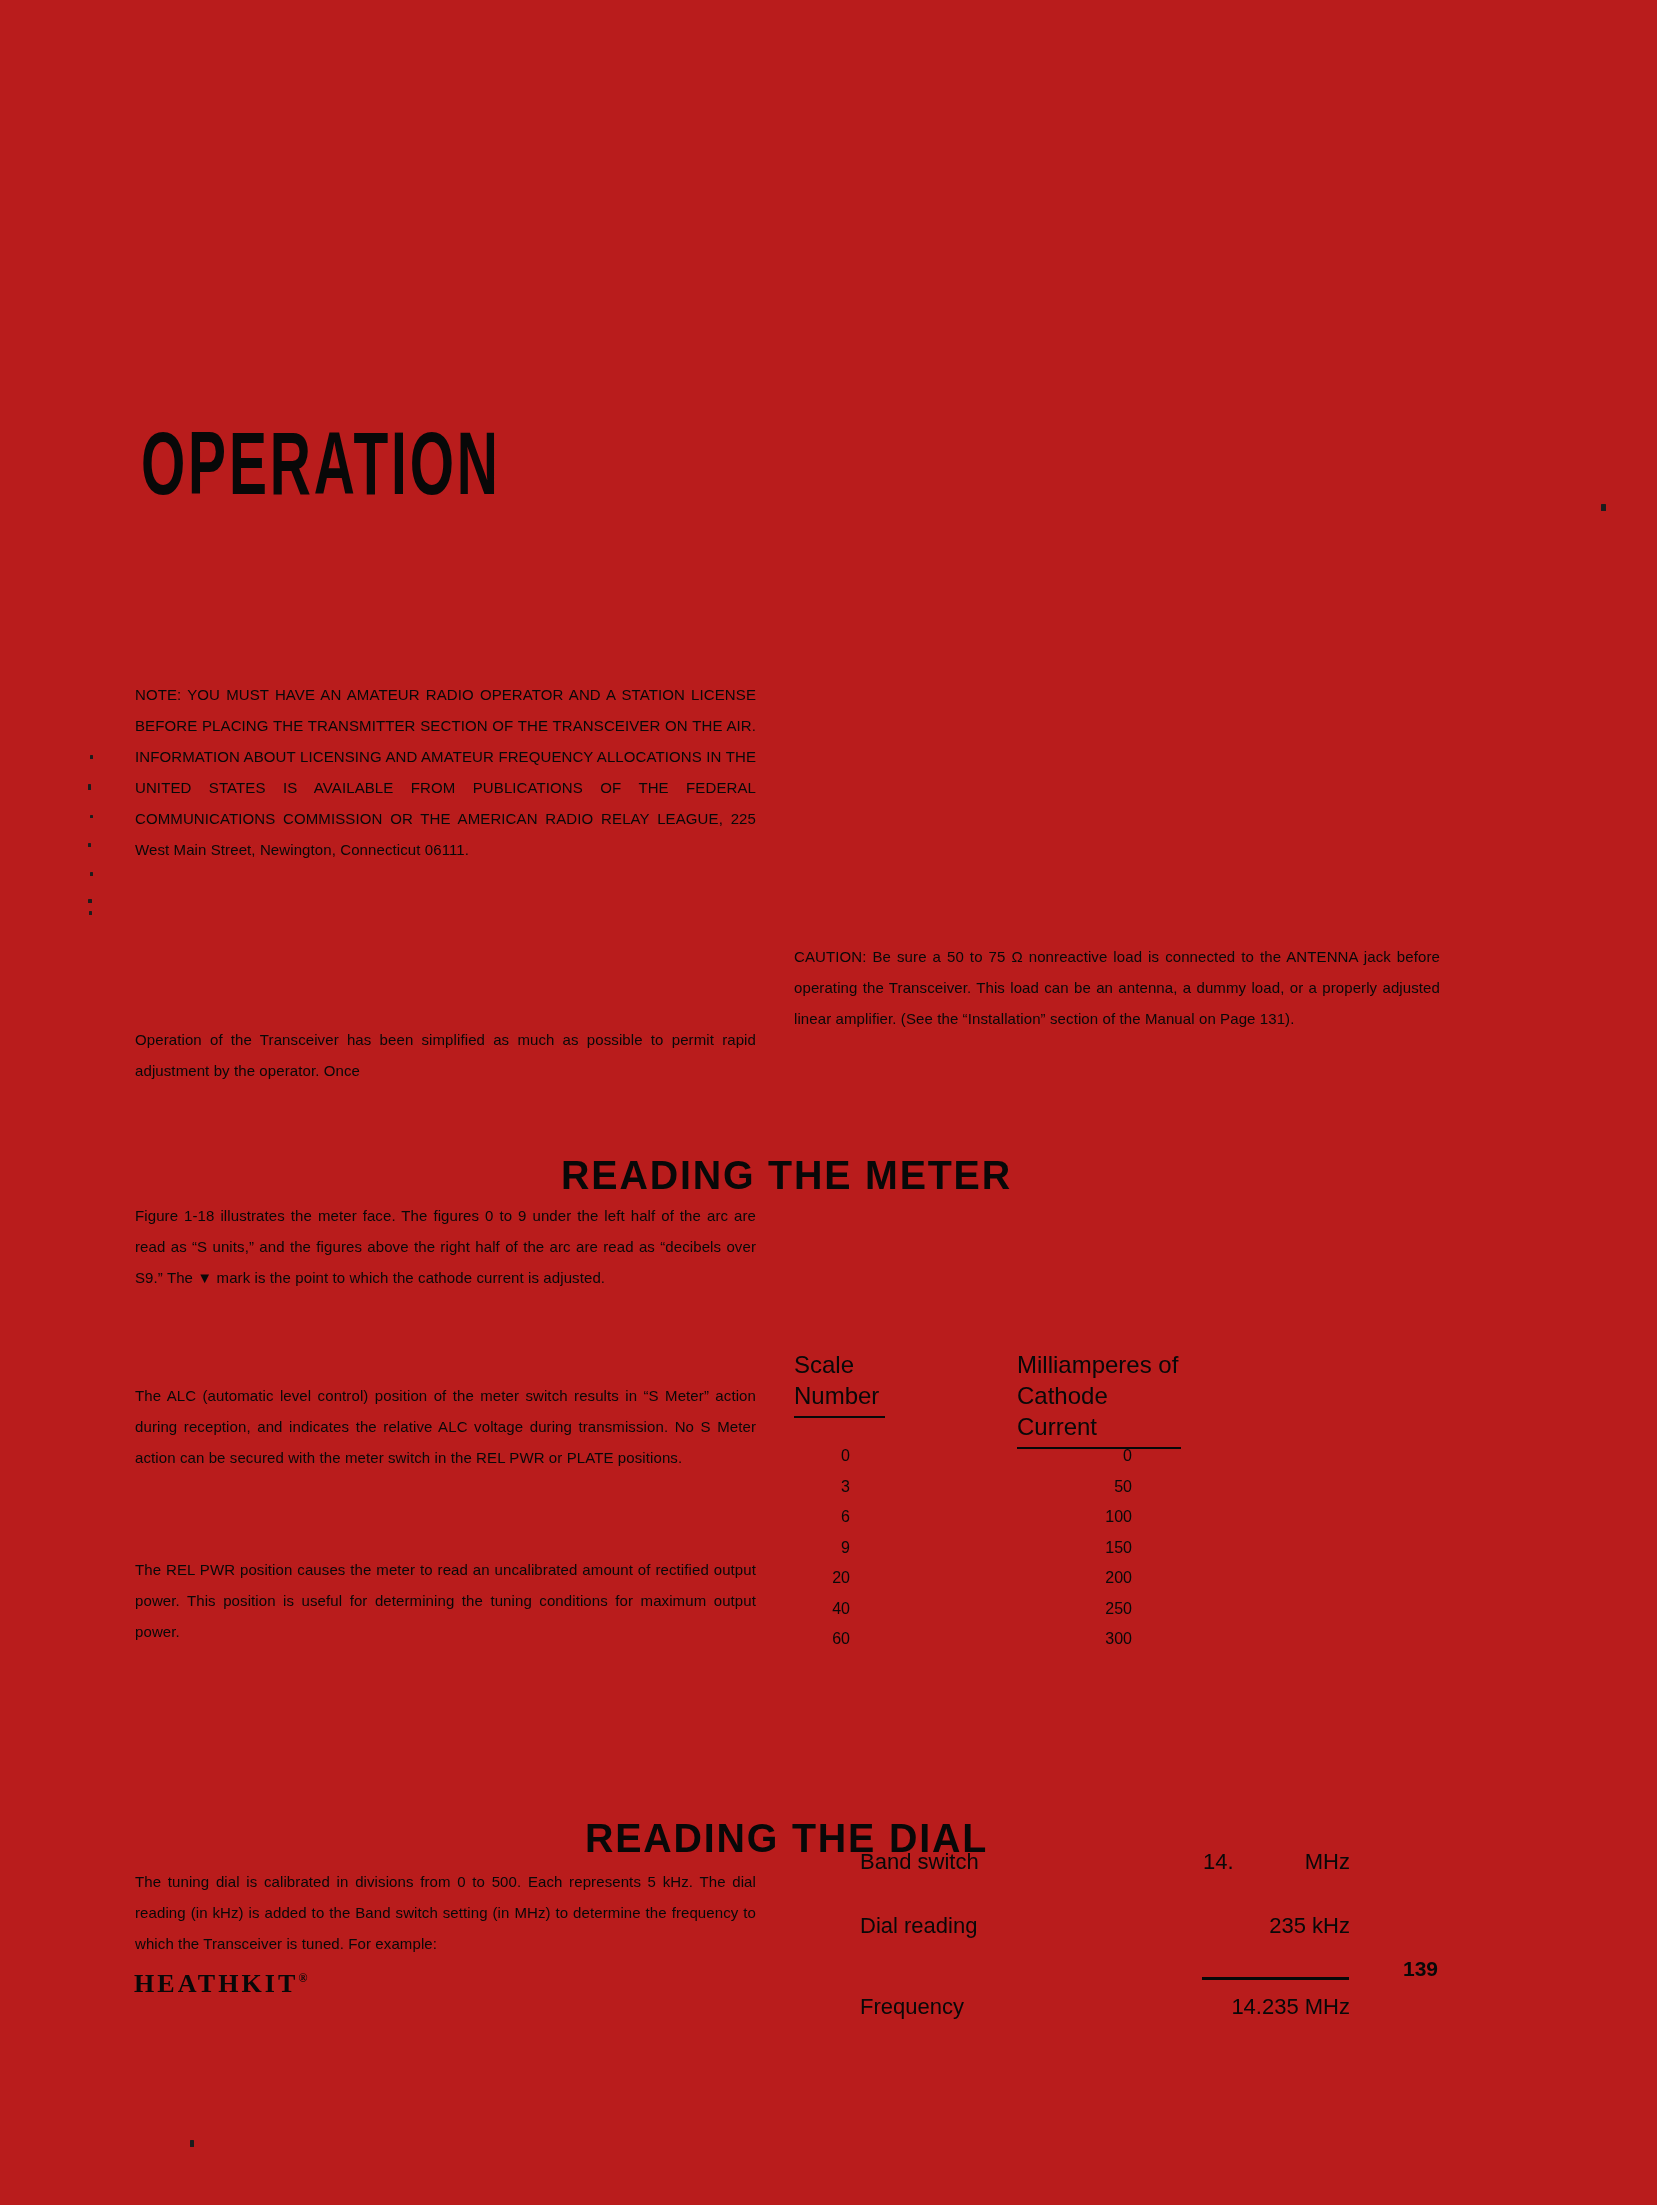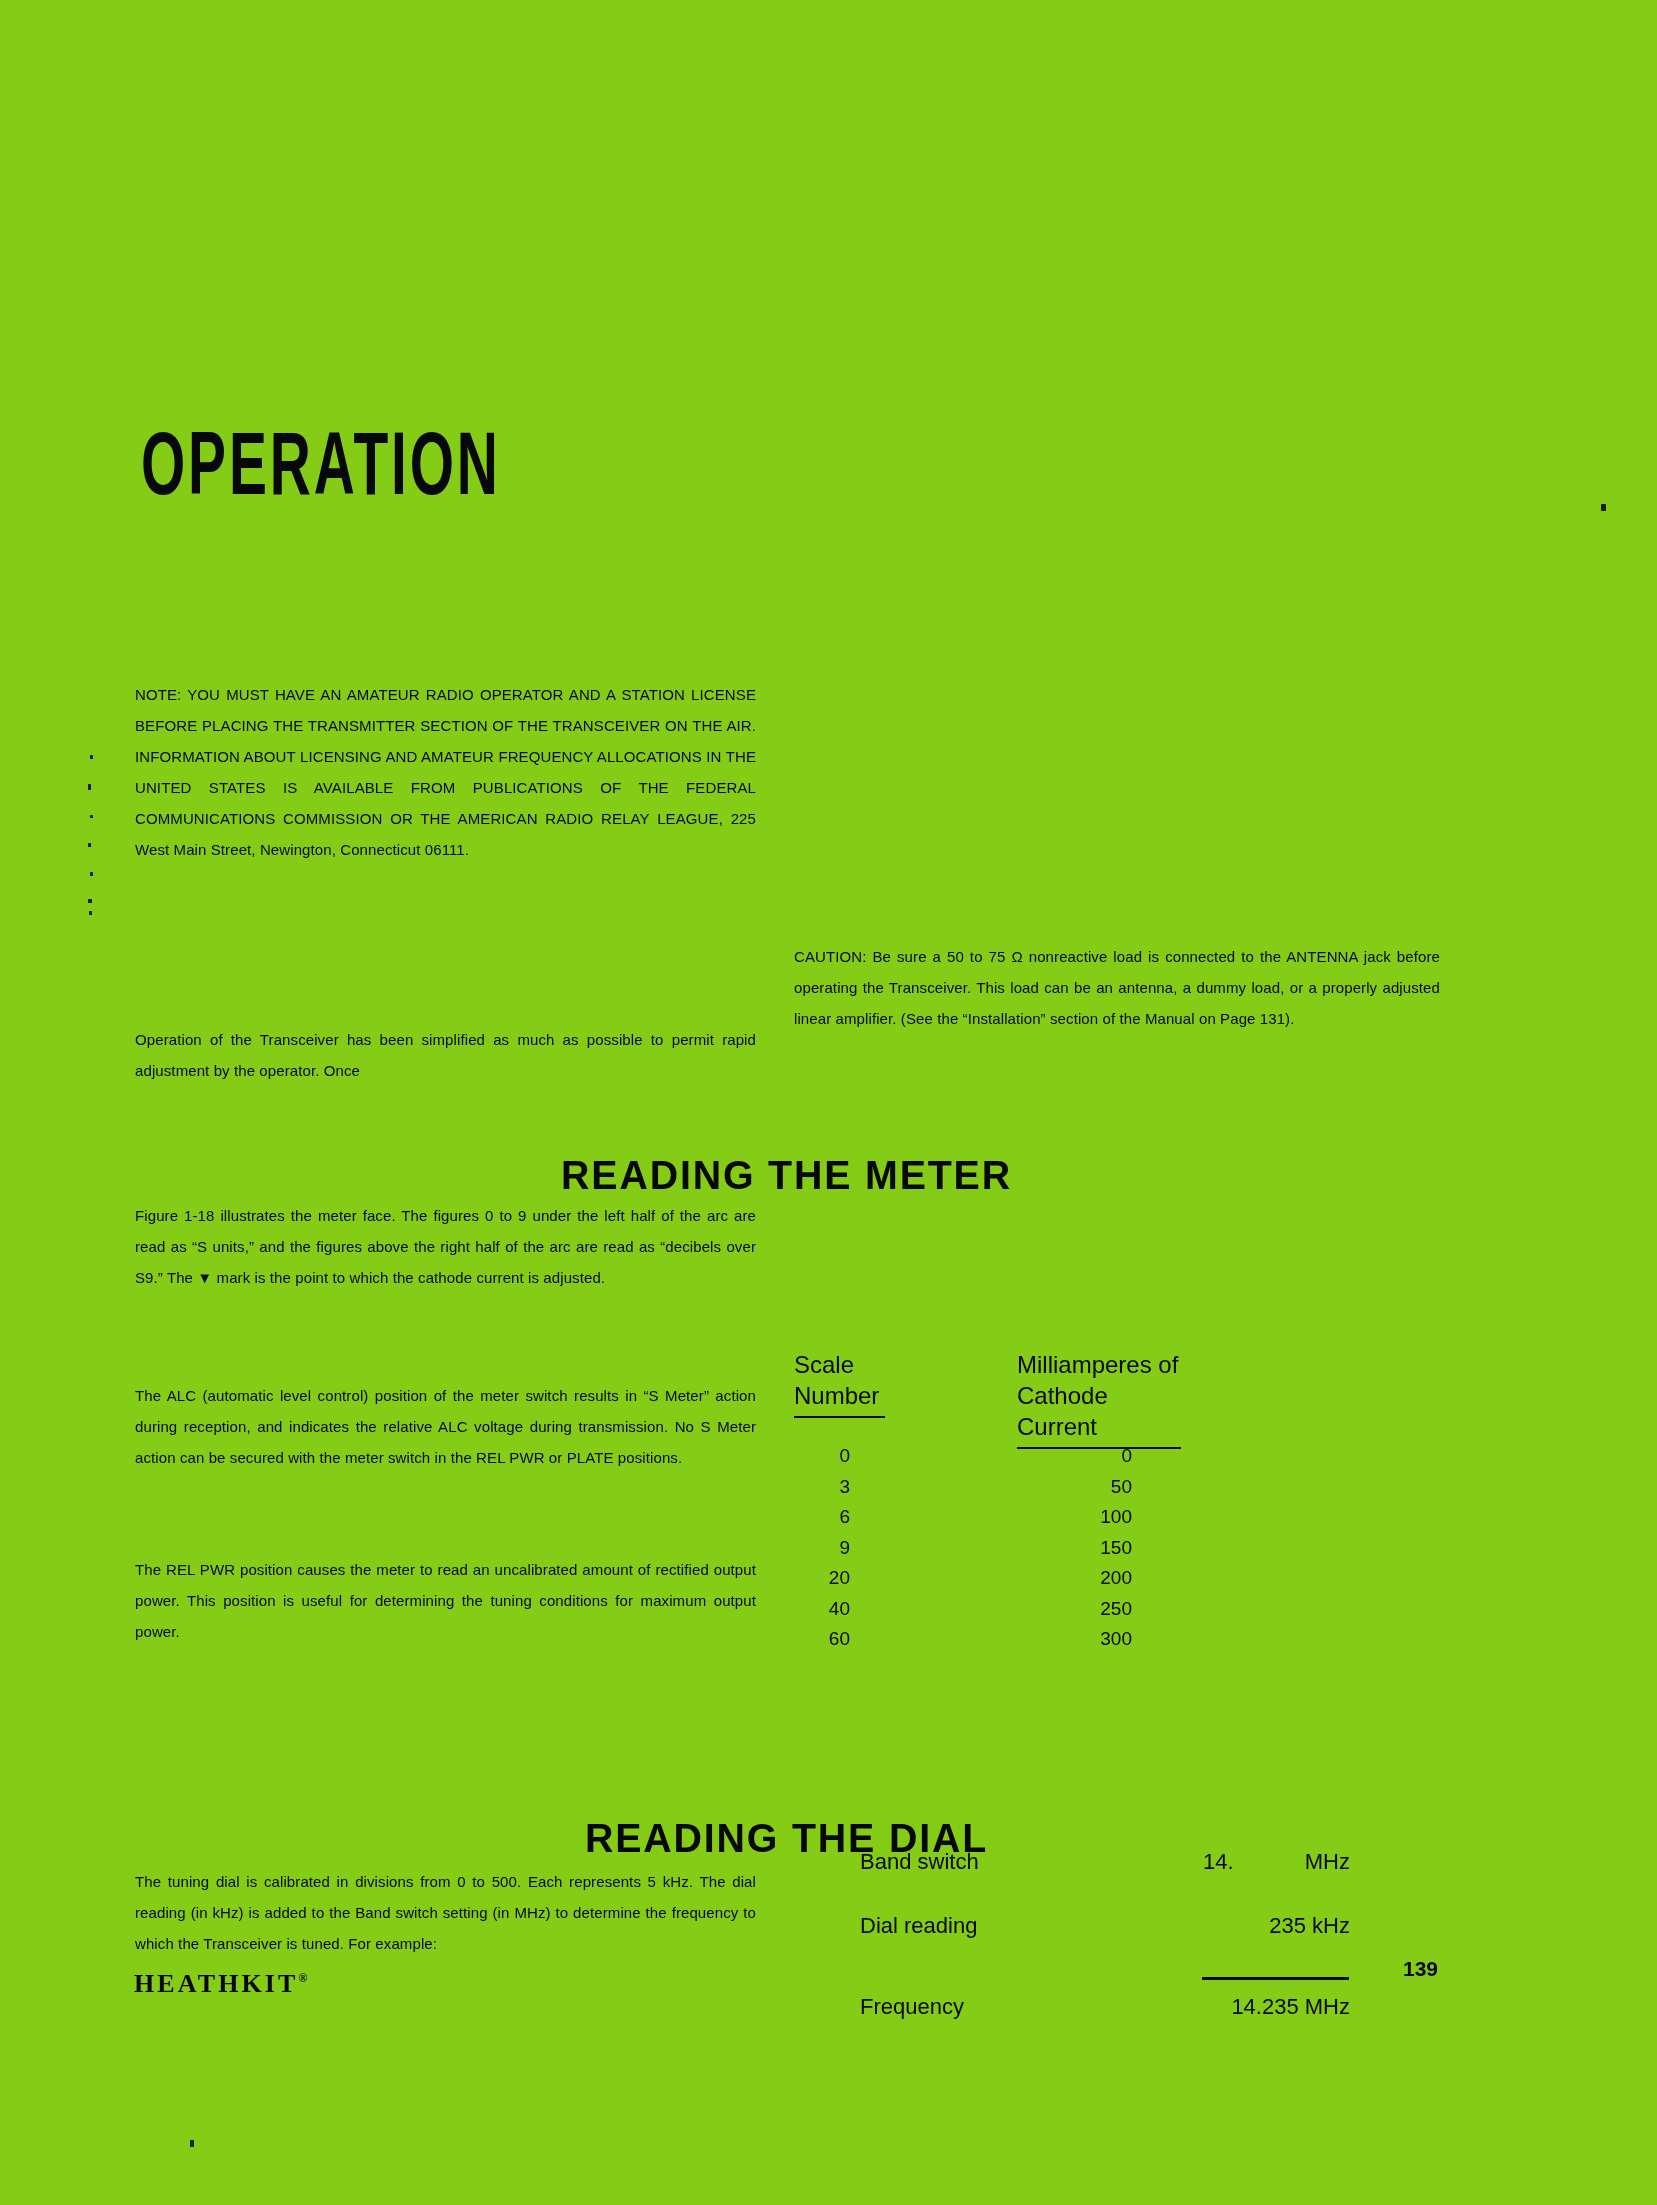--- a/index.html
+++ b/index.html
@@ -1,19 +1,19 @@
 <!DOCTYPE html>
 <html style="font-size:10px"><head>
 <meta charset="utf-8">
 <style>
   html,body { margin:0; padding:0; background:#e8e8e8; }
   .page {
     position:relative;
     width:1657px; height:2205px;
-    background:#84cc16;
+    background:#b91c1c;
     font-family:"Liberation Sans", sans-serif;
     color:#080808;
     overflow:hidden;
   }
   .abs { position:absolute; }
 
   .doc-title {
     top:359px; left:141px;
     font-size:89px; font-weight:bold;
     letter-spacing:4.4px; white-space:nowrap;
@@ -36,21 +36,21 @@
     letter-spacing:1.9px; white-space:nowrap;
     transform:scaleX(0.96); transform-origin:center top;
     line-height:1;
   }
 
   
   .tbl-header {
     font-size:24px; line-height:31px;
     padding-bottom:5px; border-bottom:2.5px solid #080808;
   }
-  .tbl-rows .tbl-row { height:30.5px; font-size:19px; line-height:30.5px; }
+  .tbl-rows .tbl-row { height:30.5px; font-size:16px; line-height:30.5px; }
   .cell-scale { display:inline-block; width:56px;  text-align:right; }
   .cell-ma    { display:inline-block; width:116px; text-align:right; margin-left:166px; }
 
   
   .ex-row { left:860px; width:490px; height:26px; display:flex; justify-content:space-between; font-size:22px; line-height:26px;gap:48px; }
   .ex-label { text-align:left; }
   .ex-valuebox { width:147px; display:flex; justify-content:space-between; }
   .ex-valuebox.right-only { justify-content:flex-end; }
   .sum-line { left:1202px; width:147px; top:1977px; border-top:3.1px solid #080808; height:0; }
 

